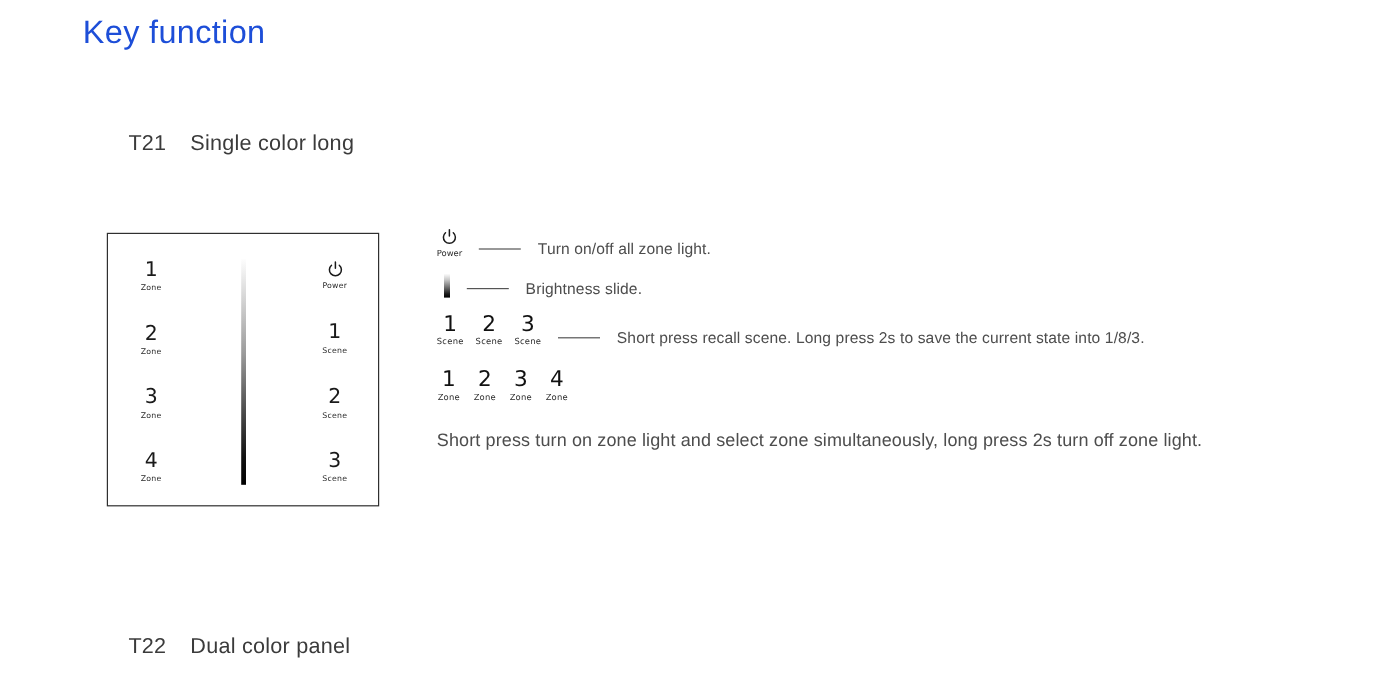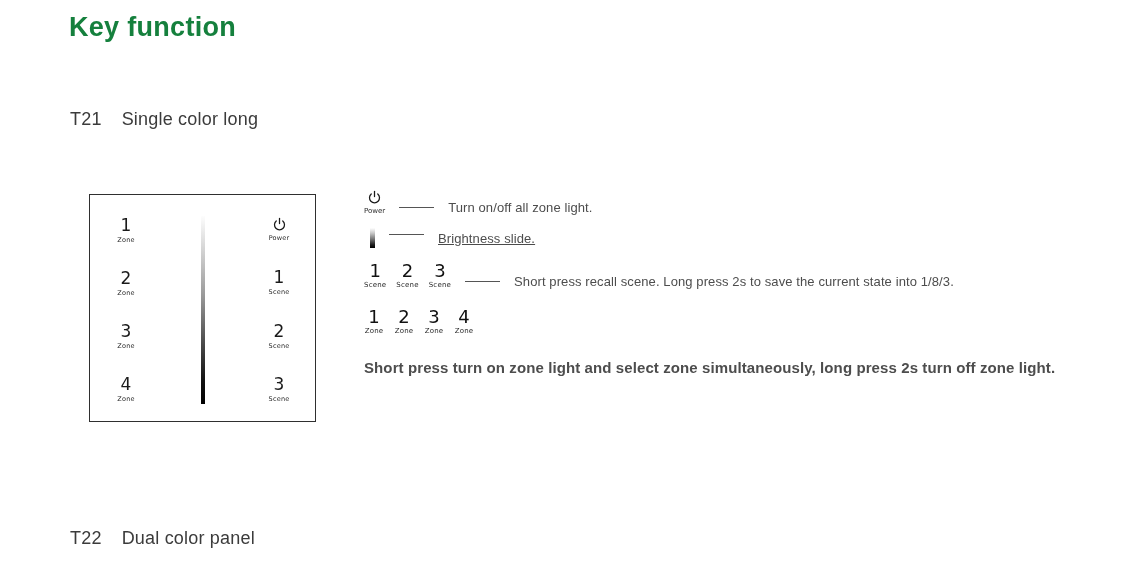--- a/index.html
+++ b/index.html
@@ -15,37 +15,37 @@
     overflow: hidden;
     color: #4b4b4b;
   }
 
   
   #page-heading {
     position: absolute;
     left: 69px;
     top: 12px;
     font-size: 27px;
-    font-weight: 700;
+    font-weight: 400;
     letter-spacing: 0.3px;
-    color: #15803d;
+    color: #1d4ed8;
     white-space: nowrap;
   }
 
   .section-title {
     position: absolute;
     font-size: 18px;
     font-weight: 400;
     color: #3b3b3b;
     white-space: nowrap;
     letter-spacing: 0.2px;
   }
   #section-t21 { left: 70px; top: 109px; }
   #section-t22 { left: 70px; top: 528px; }
-  .section-title .model-code { margin-right: 20px; }
+  .section-title .model-code { margin-right: 20px; margin-left: 37px; }
 
   
   #device-panel {
     position: absolute;
     left: 89px;
     top: 194px;
     width: 227px;
     height: 228px;
     border: 1.4px solid #2f2f2f;
     background: #ffffff;
@@ -171,22 +171,21 @@
     color: #2a2a2a;
     margin-top: 3px;
     font-family: "DejaVu Sans", sans-serif;
   }
 
   
   #legend-row-brightness {
     position: absolute;
     left: 0; top: 38px;
     display: flex;
-    align-items: center;
-    text-decoration: underline;
+    align-items: flex-end;
   }
   #brightness-swatch {
     width: 5px;
     height: 20px;
     background: linear-gradient(to bottom, #ffffff 0%, #c9c9c9 25%, #767676 55%, #1a1a1a 85%, #000000 100%);
     display: block;
     margin-left: 6px;
   }
 
   
@@ -209,21 +208,21 @@
   #legend-paragraph {
     position: absolute;
     left: 0;
     top: 167px;
     font-size: 15px;
     color: #4d4d4d;
     line-height: 1.42;
     letter-spacing: 0.1px;
     width: 740px;
   }
-  #legend-paragraph p { margin: 0; white-space: nowrap; font-weight: bold; }
+  #legend-paragraph p { margin: 0; white-space: nowrap; }
 </style>
 </head>
 <body>
 
 <div id="page-heading">Key function</div>
 
 <div class="section-title" id="section-t21">
   <span class="model-code">T21</span><span>Single color long</span>
 </div>
 

